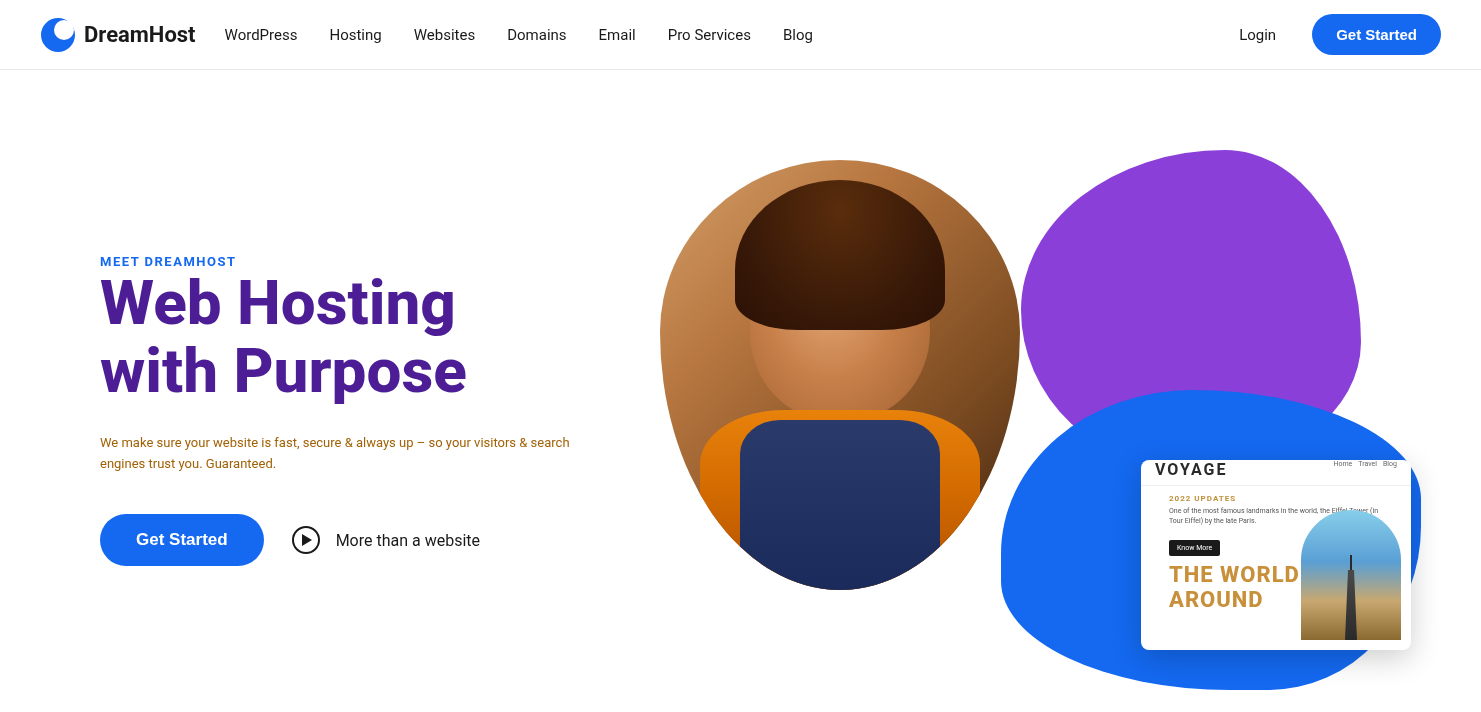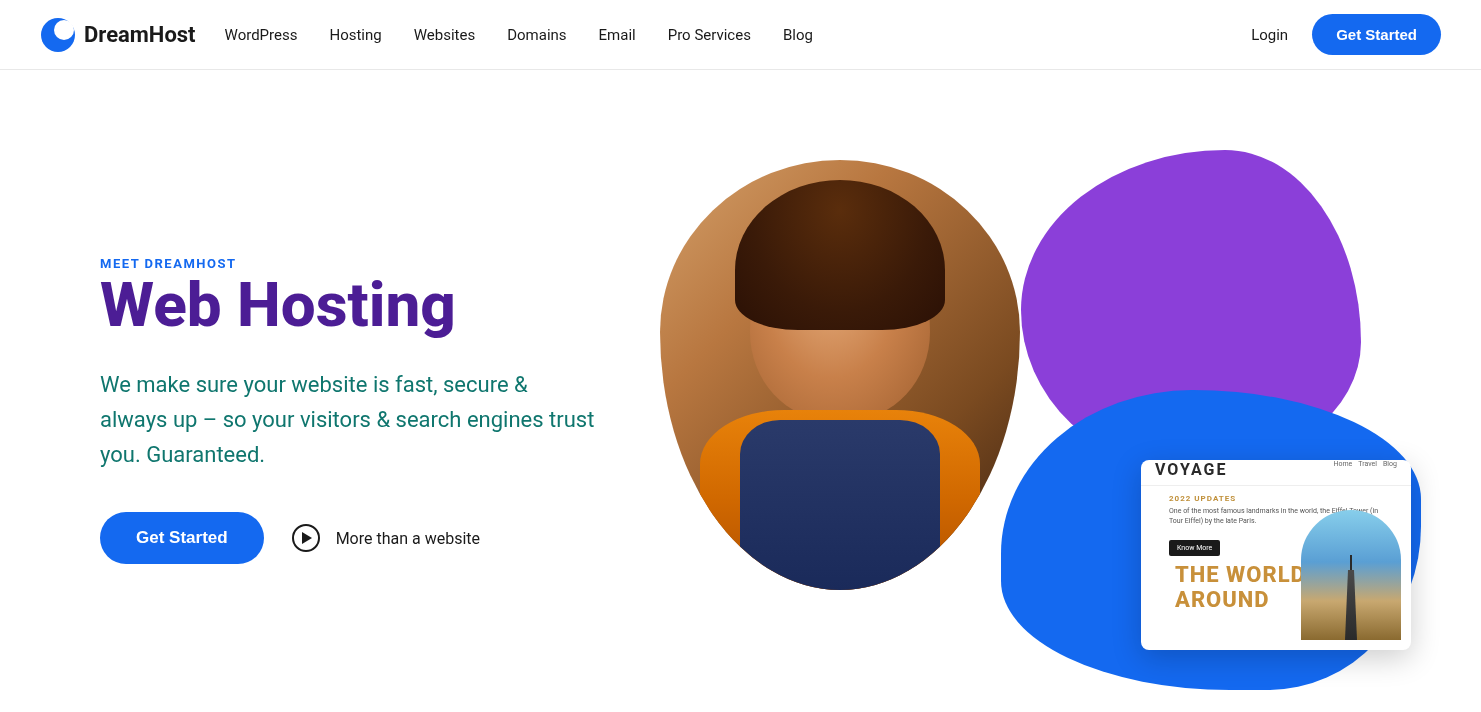--- a/index.html
+++ b/index.html
@@ -38,21 +38,21 @@
     }
     .nav-link {
       font-size: 15px;
       color: #1a1a1a;
       text-decoration: none;
       cursor: pointer;
     }
     .nav-actions {
       display: flex;
       align-items: center;
-      gap: 24px;
+      gap: 36px;
     }
     .nav-login {
       font-size: 15px;
       color: #1a1a1a;
       cursor: pointer;
       text-decoration: none;
     }
     .nav-get-started {
       background: #1469f0;
       color: #fff;
@@ -86,22 +86,22 @@
       text-transform: uppercase;
     }
     .hero-title {
       font-size: 62px;
       font-weight: 800;
       color: #4c1d95;
       line-height: 1.1;
       margin-bottom: 28px;
     }
     .hero-subtitle {
-      font-size: 22px;
-      color: #0f766e;
+      font-size: 13px;
+      color: #a16207;
       line-height: 1.6;
       margin-bottom: 40px;
       max-width: 500px;
     }
     .hero-actions {
       display: flex;
       align-items: center;
       gap: 28px;
     }
     .hero-cta {
@@ -278,21 +278,20 @@
       padding: 4px 8px;
       border-radius: 2px;
       display: inline-block;
       margin-bottom: 6px;
     }
     .card-big-text {
       font-size: 22px;
       font-weight: 800;
       color: #c8903a;
       letter-spacing: 1px;
-      margin-left: 6px;
     }
     .card-image-area {
       position: absolute;
       top: 50px;
       right: 10px;
       width: 100px;
       height: 130px;
       border-radius: 50px 50px 0 0;
       overflow: hidden;
       background: linear-gradient(180deg, #87ceeb 0%, #5a9fd4 40%, #c8a870 70%, #8a6a30 100%);
@@ -344,20 +343,21 @@
     <a class="nav-login" href="#">Login</a>
     <button class="nav-get-started">Get Started</button>
   </div>
 </nav>
 
 <section class="hero">
   <div class="hero-content">
     <div class="hero-eyebrow">MEET DREAMHOST</div>
     <h1 class="hero-title">
       <span>Web Hosting</span><br>
+      <span>with Purpose</span>
     </h1>
     <p class="hero-subtitle">We make sure your website is fast, secure &amp; always up – so your visitors &amp; search engines trust you. Guaranteed.</p>
     <div class="hero-actions">
       <button class="hero-cta">Get Started</button>
       <a class="hero-secondary-link" href="#">
         <span class="play-icon">
           <span class="play-triangle"></span>
         </span>
         <span>More than a website</span>
       </a>

